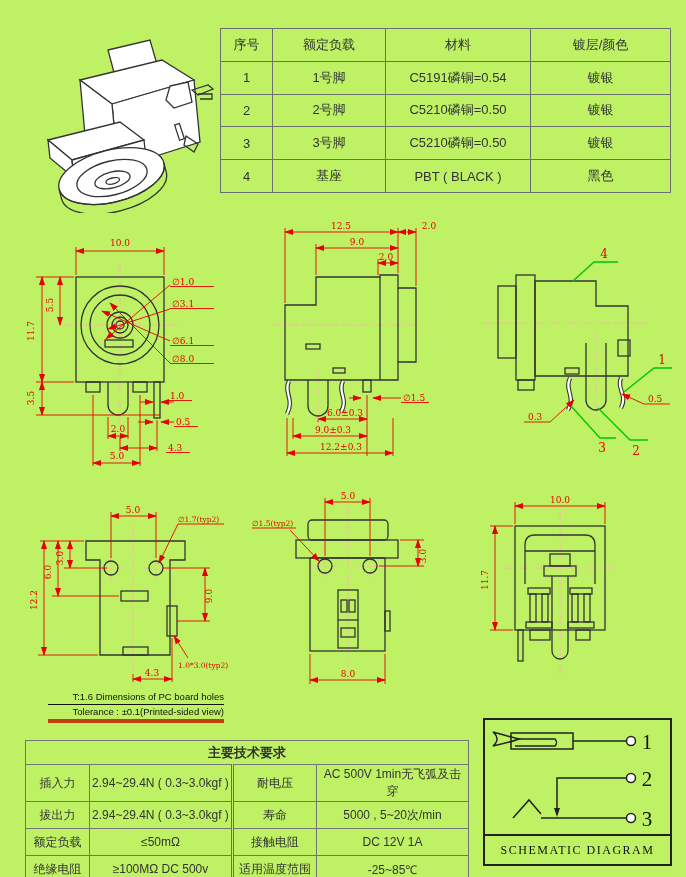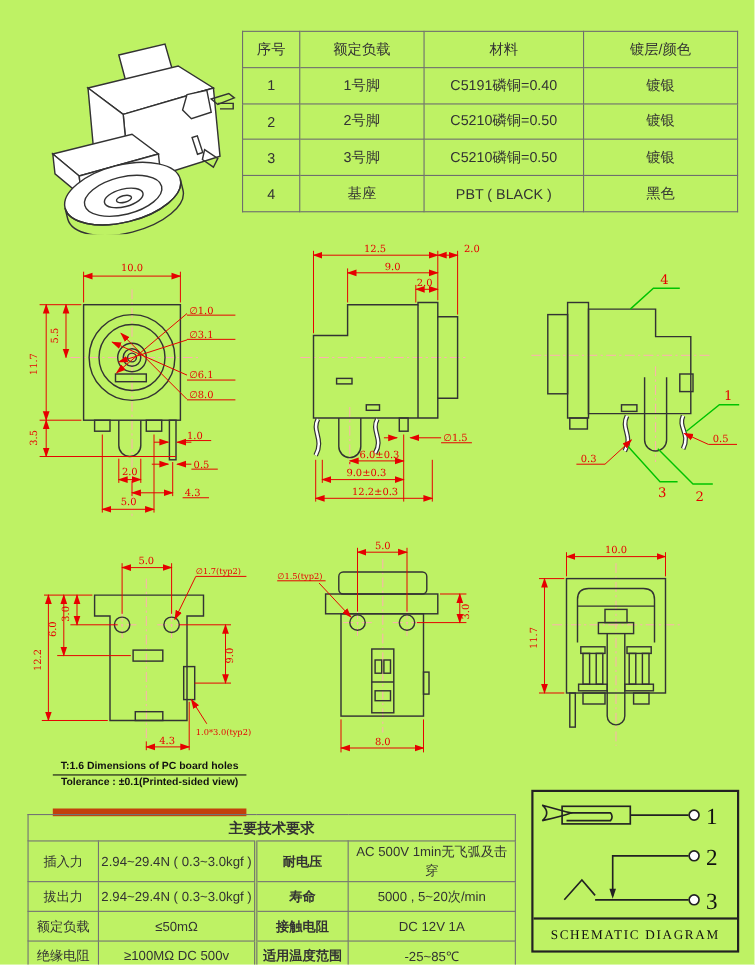--- a/index.html
+++ b/index.html
@@ -5,35 +5,35 @@
   html,body{margin:0;padding:0;background:#fff;}
   .page{position:relative;width:686px;height:877px;background:#bef264;font-family:"Liberation Sans",sans-serif;color:#222;overflow:hidden;}
   .abs{position:absolute;}
   
   table{border-collapse:collapse;table-layout:fixed;}
   .parts{left:220px;top:28px;width:450px;height:165px;}
   .parts td{border:1px solid #6e6e6e;text-align:center;vertical-align:middle;font-size:13px;color:#333;padding:0;}
   .tech{left:25px;top:740px;width:443px;}
   .tech td{border:1px solid #737373;text-align:center;vertical-align:middle;font-size:12px;color:#333;padding:1px 2px;height:24px;}
   .tech td.t{font-weight:bold;font-size:13px;height:21px;}
-  .tech td.dbl{border-left:3px double #6e6e6e;font-weight:bold;}
+  .tech td.dbl{border-left:3px double #6e6e6e;}
   
   .o{stroke:#333;stroke-width:1.3;fill:none;stroke-linejoin:miter;}
   .of{stroke:#333;stroke-width:1.3;fill:#fff;}
   .r{stroke:#e60000;stroke-width:0.9;fill:none;}
   .c{stroke:#ffb0b0;stroke-width:0.9;stroke-dasharray:9 3 2 3;fill:none;}
   .g{stroke:#00c300;stroke-width:1.3;fill:none;}
   .p{stroke:#333;stroke-width:4.4;fill:none;}
   .w{stroke:#fff;stroke-width:2.2;fill:none;}
   text.dim{font-family:"DejaVu Serif",serif;font-size:9px;fill:#e60000;}
   text.pn{font-family:"DejaVu Serif",serif;font-size:12px;fill:#e60000;}
   text.pin{font-family:"Liberation Serif",serif;font-size:21px;fill:#111;}
-  .pcb-cap{left:48px;top:690px;width:176px;text-align:center;font-size:9.5px;font-weight:bold;color:#111;line-height:13px;}
+  .pcb-cap{left:48px;top:690px;width:176px;text-align:right;font-size:9.5px;font-weight:normal;color:#111;line-height:13px;}
   .pcb-cap .l1{border-bottom:1px solid #111;padding-bottom:1px;}
-  .pcb-cap .l2{border-bottom:7px solid #c2410c;padding-bottom:17px;}
+  .pcb-cap .l2{border-bottom:4px solid #c2410c;padding-bottom:1px;}
   .schem{left:483px;top:718px;width:189px;height:148px;border:2px solid #222;box-sizing:border-box;}
   .schem-cap{position:absolute;left:0;right:0;bottom:0;height:28px;border-top:2px solid #222;text-align:center;font-family:"Liberation Serif",serif;font-size:12px;letter-spacing:1.5px;color:#111;line-height:28px;}
 </style>
 </head>
 <body>
 
 <div class="page">
 
   <svg width="0" height="0" style="position:absolute" aria-hidden="true">
     <defs>
@@ -80,21 +80,21 @@
     <tbody>
         <tr>
       <td>序号</td>
       <td>额定负载</td>
       <td>材料</td>
       <td>镀层/颜色</td>
     </tr>
     <tr>
       <td>1</td>
       <td>1号脚</td>
-      <td>C5191磷铜=0.40</td>
+      <td>C5191磷铜=0.54</td>
       <td>镀银</td>
     </tr>
     <tr>
       <td>2</td>
       <td>2号脚</td>
       <td>C5210磷铜=0.50</td>
       <td>镀银</td>
     </tr>
     <tr>
       <td>3</td>

